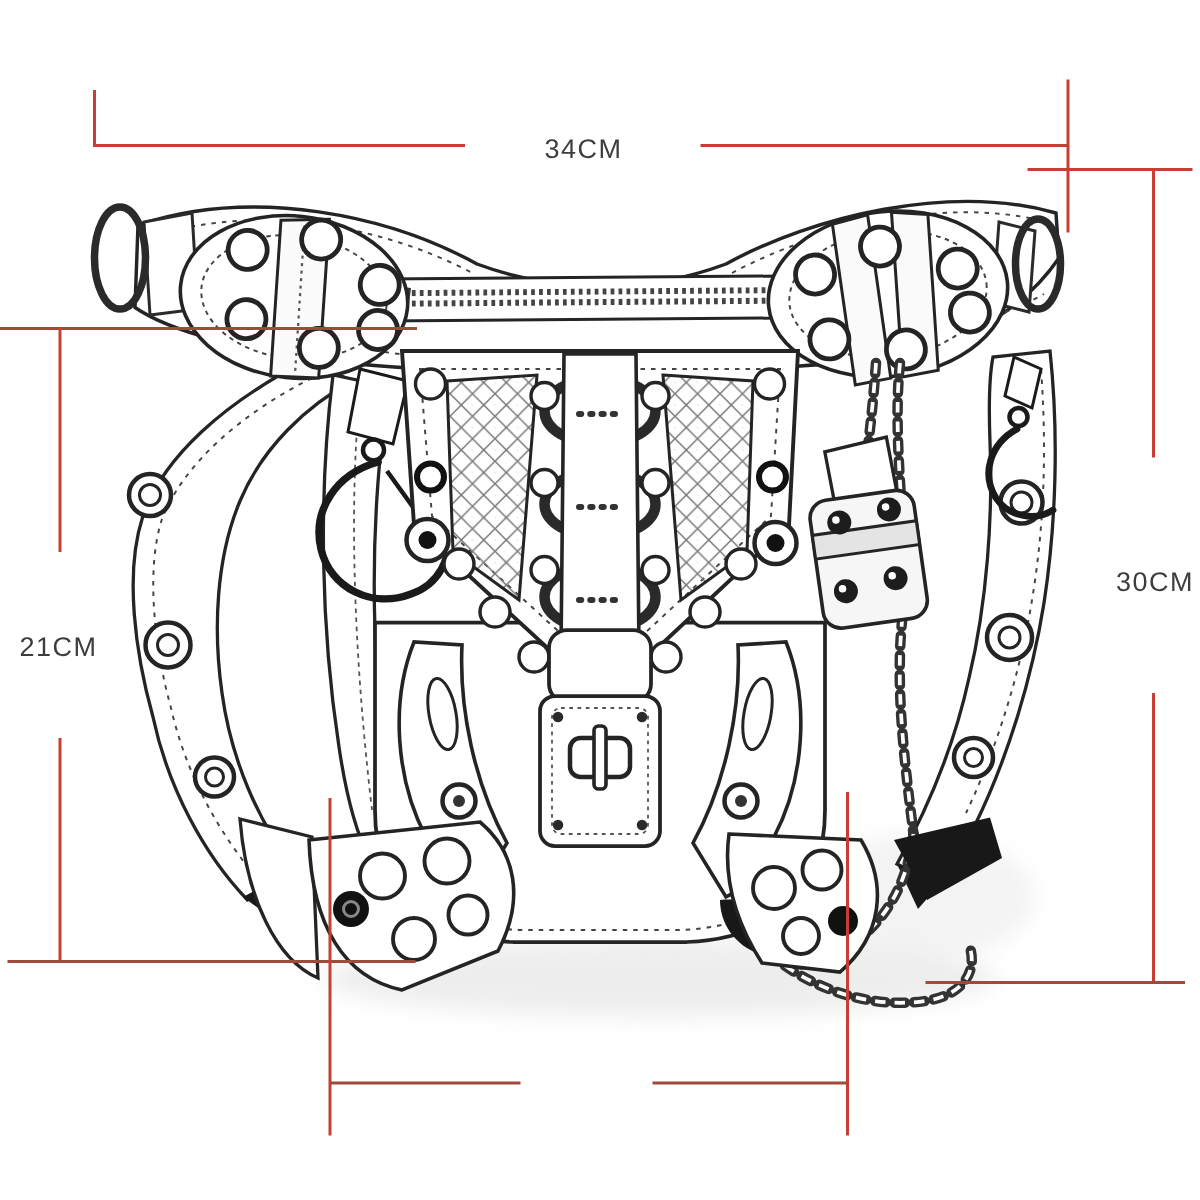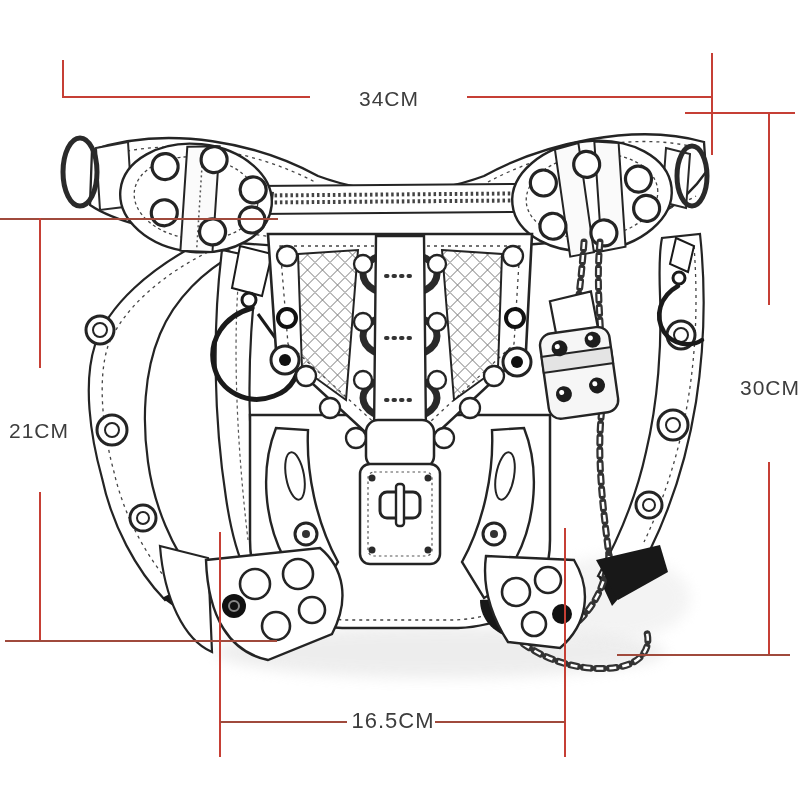--- a/index.html
+++ b/index.html
@@ -7,21 +7,21 @@
     position:relative;width:800px;height:800px;background:#ffffff;overflow:hidden;
     font-family:"Liberation Sans",sans-serif;
   }
   .canvas svg{position:absolute;left:0;top:0;}
   .dim{position:absolute;}
   .dim.h{height:2px;}
   .dim.v{width:2px;}
   .dim.bright{background:var(--dim-bright,#c63f35);}
   .dim.dark{background:var(--dim-dark,#a04a3c);}
   .dim-label{
-    position:absolute;text-align:center;font-size:21px;line-height:28px;
+    position:absolute;text-align:center;font-size:18px;line-height:28px;
     letter-spacing:1px;color:var(--label-color,#3d3d3d);white-space:nowrap;
   }
   .dim-label.small{font-size:22px;}
 </style>
 </head>
 <body>
 
 <div class="canvas">
 
   <svg width="800" height="800" viewBox="0 0 800 800">
@@ -267,15 +267,14 @@
   <div class="dim h dark" style="left:0px;top:218px;width:278px;"></div>
   <div class="dim v bright" style="left:39px;top:218px;height:150px;"></div>
   <div class="dim v bright" style="left:39px;top:492px;height:149px;"></div>
   <div class="dim h dark" style="left:5px;top:640px;width:272px;"></div>
   <div class="dim-label" style="left:-3px;top:417px;width:84px;">21CM</div>
 
   <div class="dim v bright" style="left:219px;top:532px;height:225px;"></div>
   <div class="dim v bright" style="left:564px;top:528px;height:229px;"></div>
   <div class="dim h dark" style="left:220px;top:721px;width:127px;"></div>
   <div class="dim h dark" style="left:435px;top:721px;width:130px;"></div>
-  <div class="dim-label small" style="left:343px;top:707px;width:100px;">16.5CM</div>
 
 </div>
 
 </body></html>

